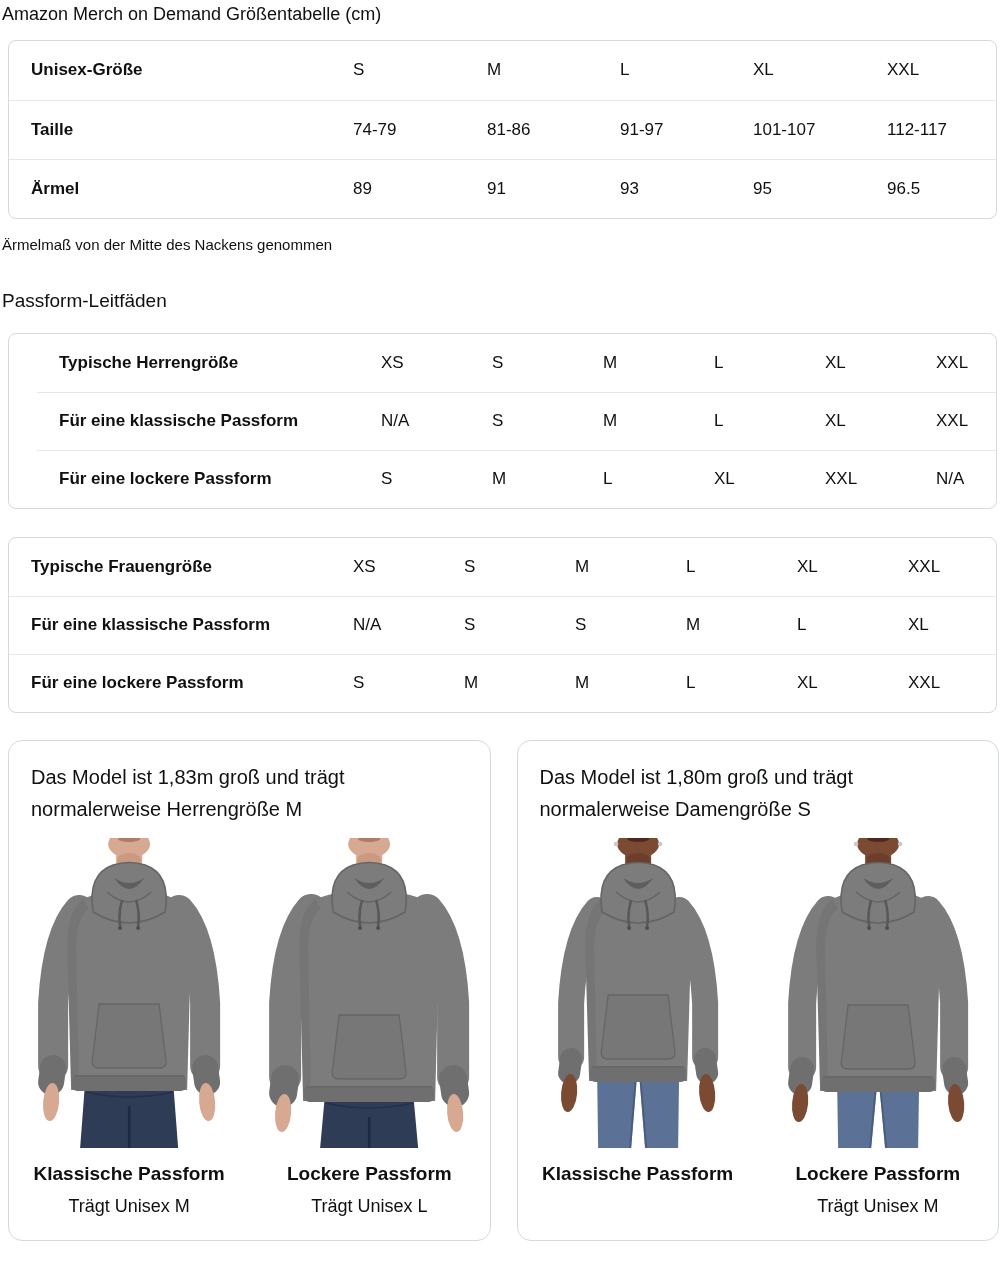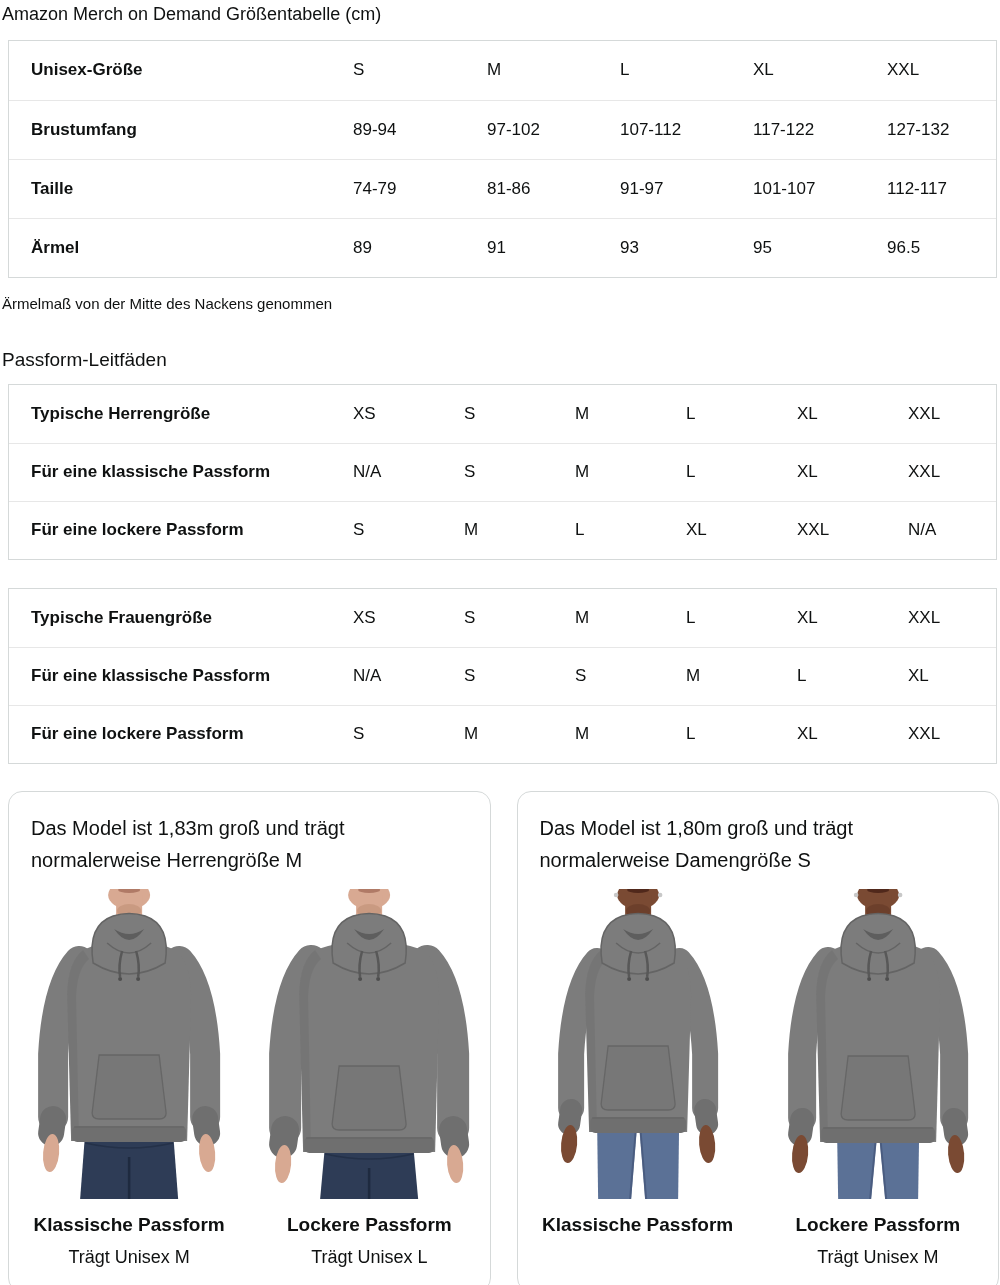--- a/index.html
+++ b/index.html
@@ -2,22 +2,22 @@
 <html><head>
 <meta charset="utf-8">
 <style>
   * { box-sizing: border-box; }
   html,body { margin:0; padding:0; background:#ffffff; }
   body { font-family:"Liberation Sans", sans-serif; color:#0F1111; }
   .page { width:1000px; padding-top:2px; }
 
   .title { font-size:18px; font-weight:400; line-height:24px; margin:0 0 0 2px; }
 
-  .table-card { margin:14px 3px 0 8px; border:1px solid #D5D9D9; border-radius:0; overflow:hidden; background:#fff; }
-  .table-card.mt18 { margin-top:12px; }
+  .table-card { margin:14px 3px 0 8px; border:1px solid #D5D9D9; border-radius:8px; overflow:hidden; background:#fff; }
+  .table-card.mt18 { margin-top:20px;padding-left:28px; }
   .table-card.mt28 { margin-top:28px; }
   table { width:100%; border-collapse:collapse; table-layout:fixed; font-size:17px; }
   td { padding:0 4px 0 22px; vertical-align:middle; border-top:1px solid #E7E7E7; overflow:hidden; white-space:nowrap; }
   tr:first-child td { border-top:none; }
   .t1 td { height:59px; }
   .t2 td { height:58px; }
   .lbl { font-weight:700; }
 
   .note { font-size:15px; line-height:20px; margin:16px 0 8px 2px; }
   .subhead { font-size:19px; font-weight:400; line-height:24px; margin:34px 0 8px 2px; }
@@ -50,28 +50,20 @@
           <col>
         </colgroup>
       <tbody>
           <tr>
         <td class="lbl">Unisex-Größe</td>
         <td>S</td>
         <td>M</td>
         <td>L</td>
         <td>XL</td>
         <td>XXL</td>
-      </tr>
-      <tr>
-        <td class="lbl">Brustumfang</td>
-        <td>89-94</td>
-        <td>97-102</td>
-        <td>107-112</td>
-        <td>117-122</td>
-        <td>127-132</td>
       </tr>
       <tr>
         <td class="lbl">Taille</td>
         <td>74-79</td>
         <td>81-86</td>
         <td>91-97</td>
         <td>101-107</td>
         <td>112-117</td>
       </tr>
       <tr>

